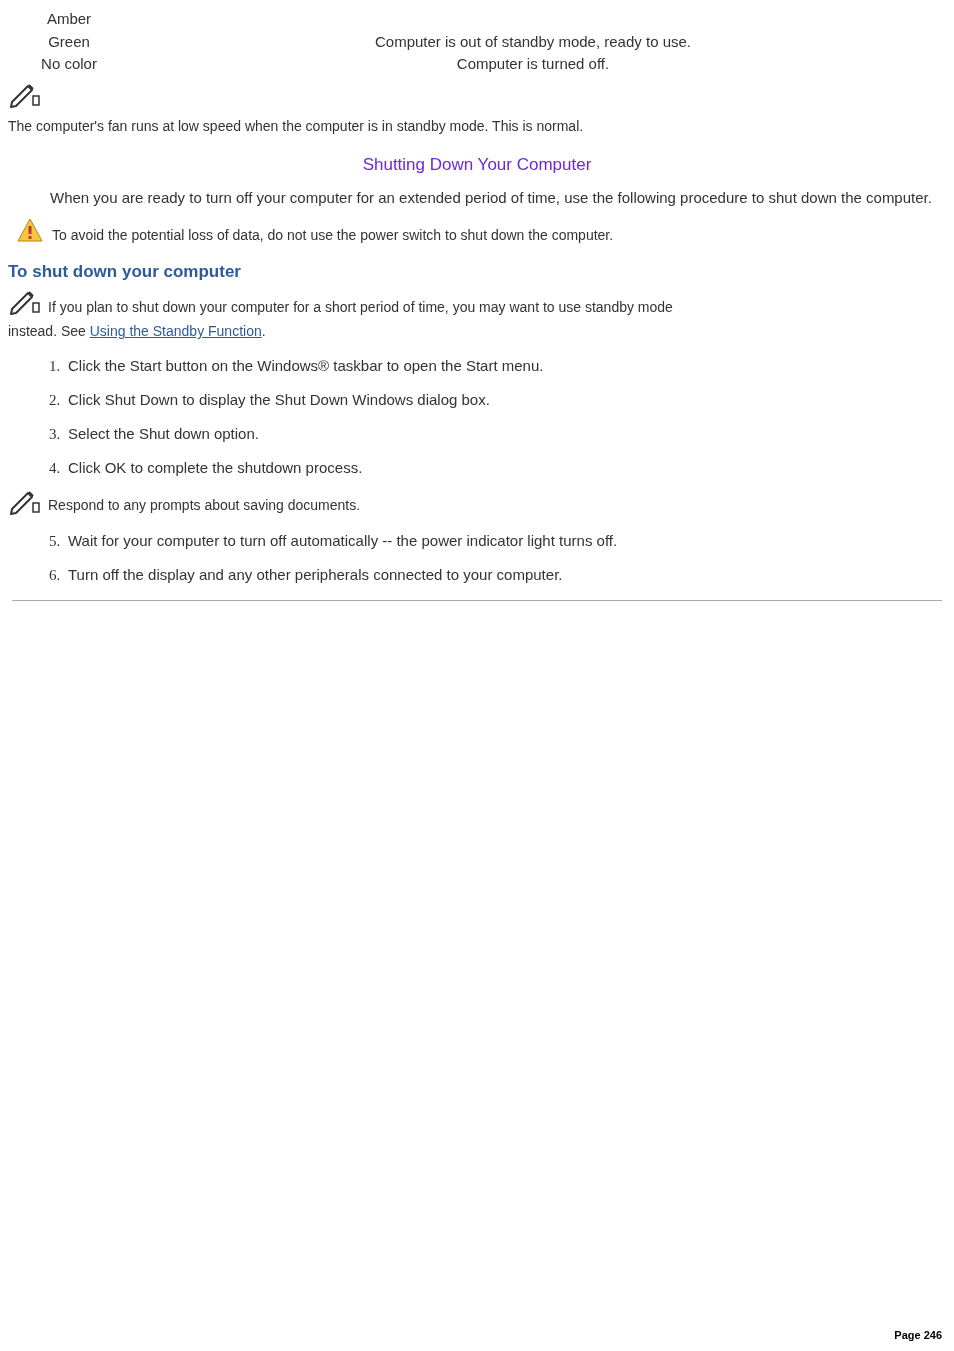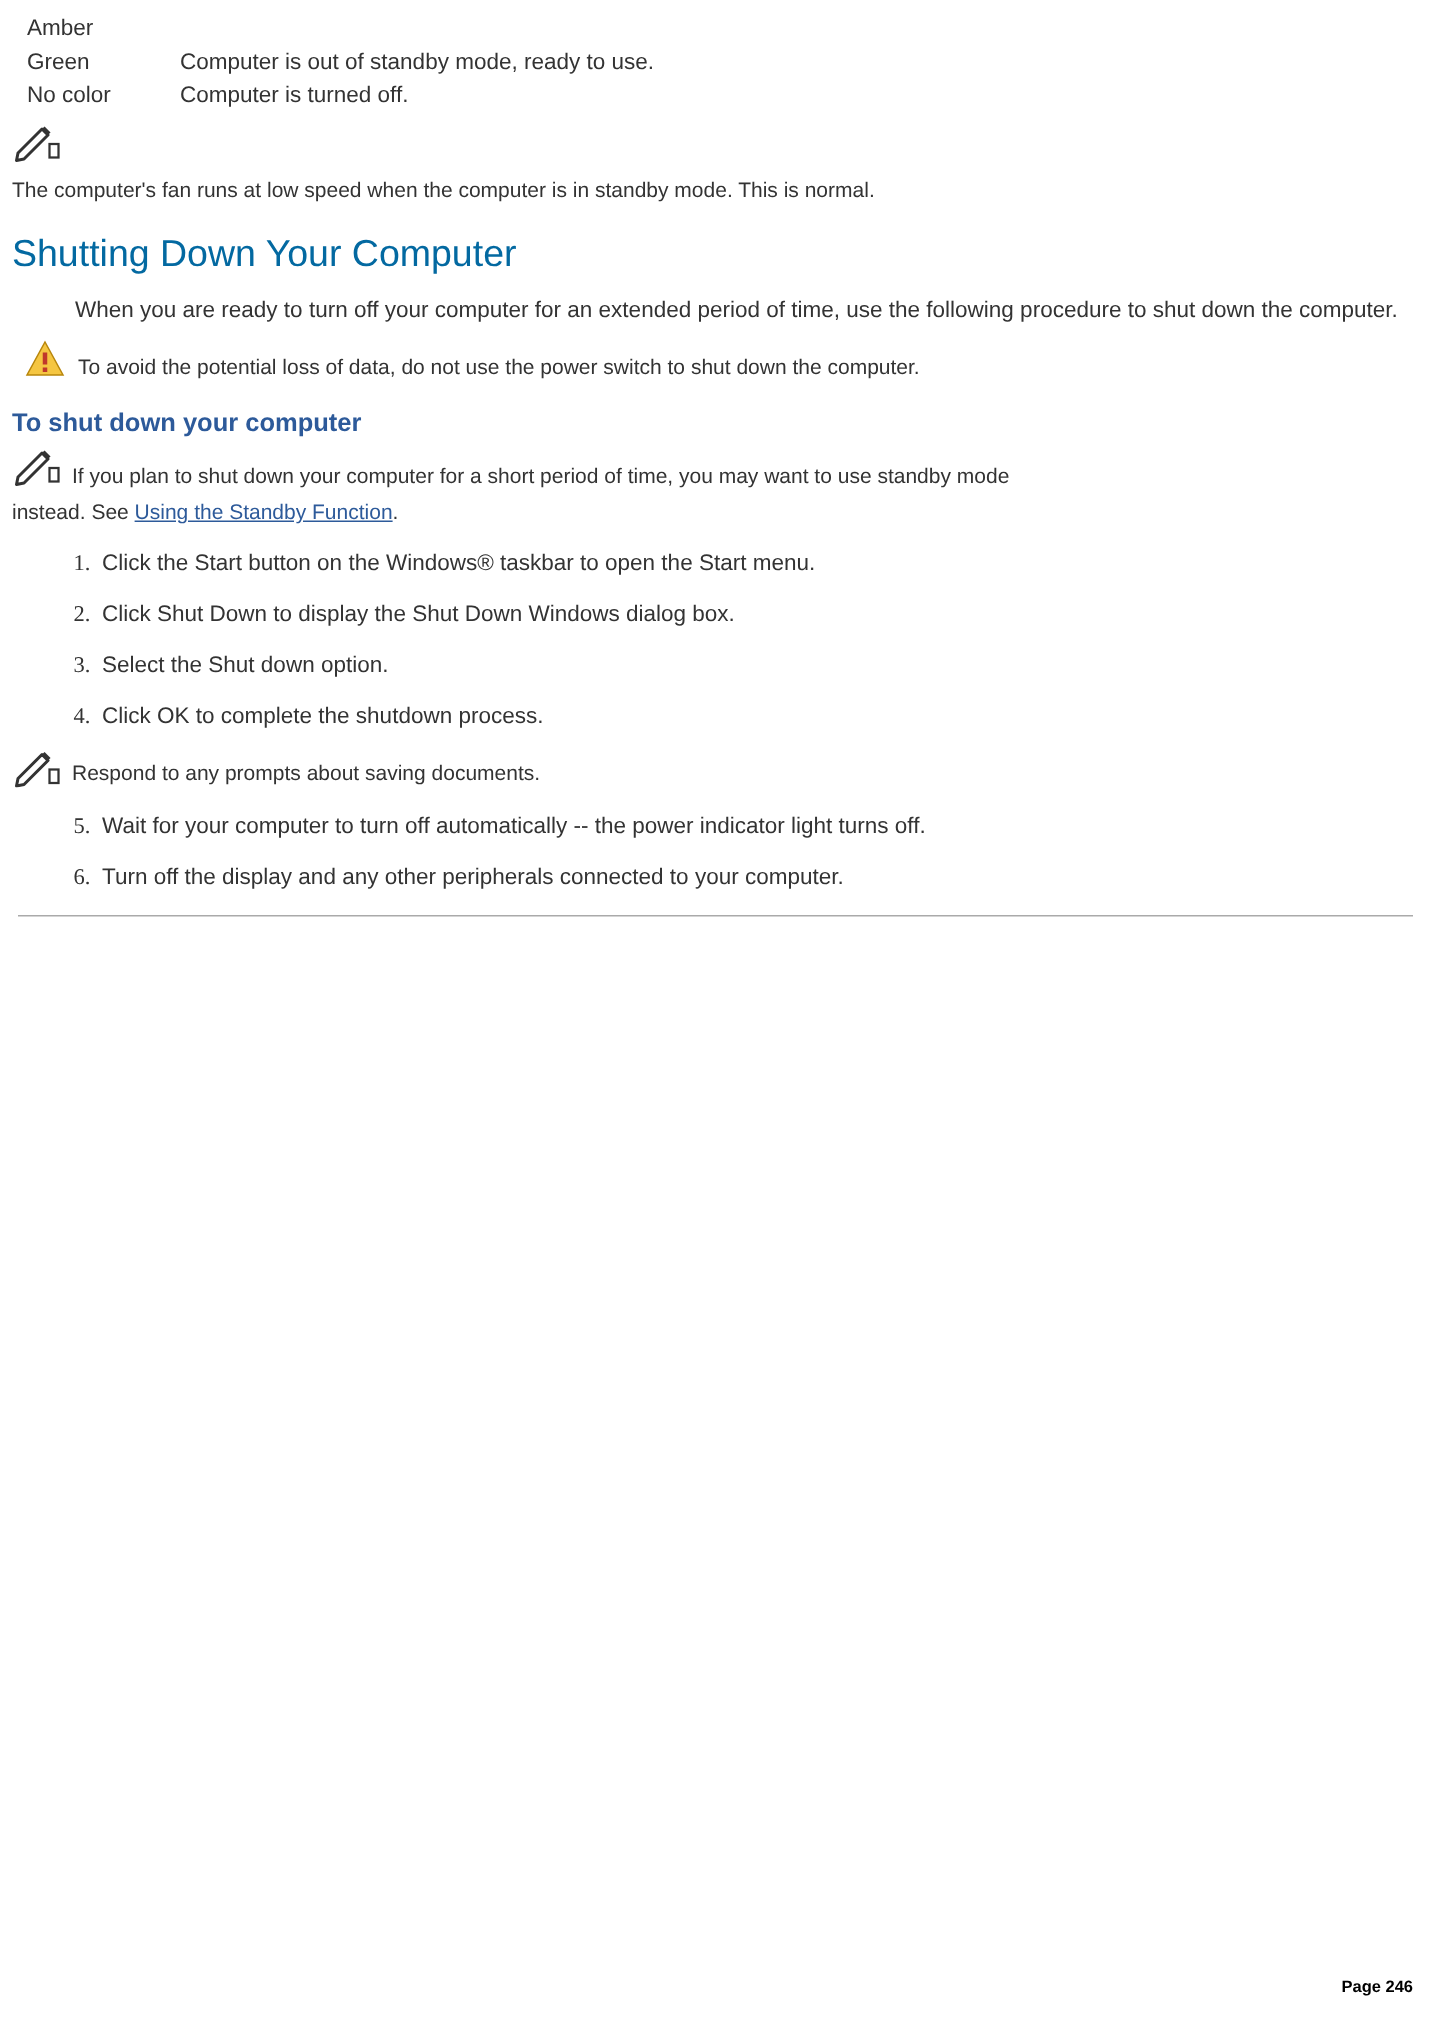--- a/index.html
+++ b/index.html
@@ -7,21 +7,21 @@
       font-family: Verdana, Geneva, sans-serif;
       font-size: 15px;
       color: #333;
       margin: 0;
       padding: 8px 8px 40px 8px;
       width: 954px;
       position: relative;
       min-height: 1351px;
     }
     .status-table { margin-left: 10px; margin-bottom: 2px; }
-    .status-row { display: flex; line-height: 1.5; }
+    .status-row { display: flex; line-height: 1.5; text-align: center; }
     .status-label { width: 102px; }
     .status-desc { flex: 1; }
     .note-block {
       display: flex;
       align-items: flex-start;
       margin: 4px 0 18px 0;
       flex-direction: column;
     }
     .note-icon {
       width: 40px;
@@ -48,23 +48,24 @@
     }
     .warn-icon svg { width: 28px; height: 28px; }
     .warn-text {
       font-size: 14px;
       padding-top: 8px;
       line-height: 1.5;
     }
     h1.section {
       font-family: Verdana, Geneva, sans-serif;
       font-weight: normal;
-      font-size: 25px;
-      color: #0369a1;
+      font-size: 17px;
+      color: #6d28d9;
       margin: 14px 0 12px 0;
+      text-align: center;
     }
     .intro-para {
       margin: 0 0 8px 42px;
       line-height: 1.5;
     }
     h2.subsection {
       font-family: Verdana, Geneva, sans-serif;
       font-weight: bold;
       font-size: 17px;
       color: #2d5a9a;
@@ -111,21 +112,21 @@
       align-items: center;
       margin: -6px 0 16px 0;
     }
     hr.rule {
       border: none;
       border-top: 1px solid #aaa;
       margin: 8px 4px 0 4px;
     }
     .page-footer {
       position: absolute;
-      bottom: 20px;
+      bottom: 10px;
       right: 12px;
       font-size: 11px;
       font-weight: bold;
       color: #000;
     }
   </style>
 </head>
 <body>
 
 <div class="status-table">

